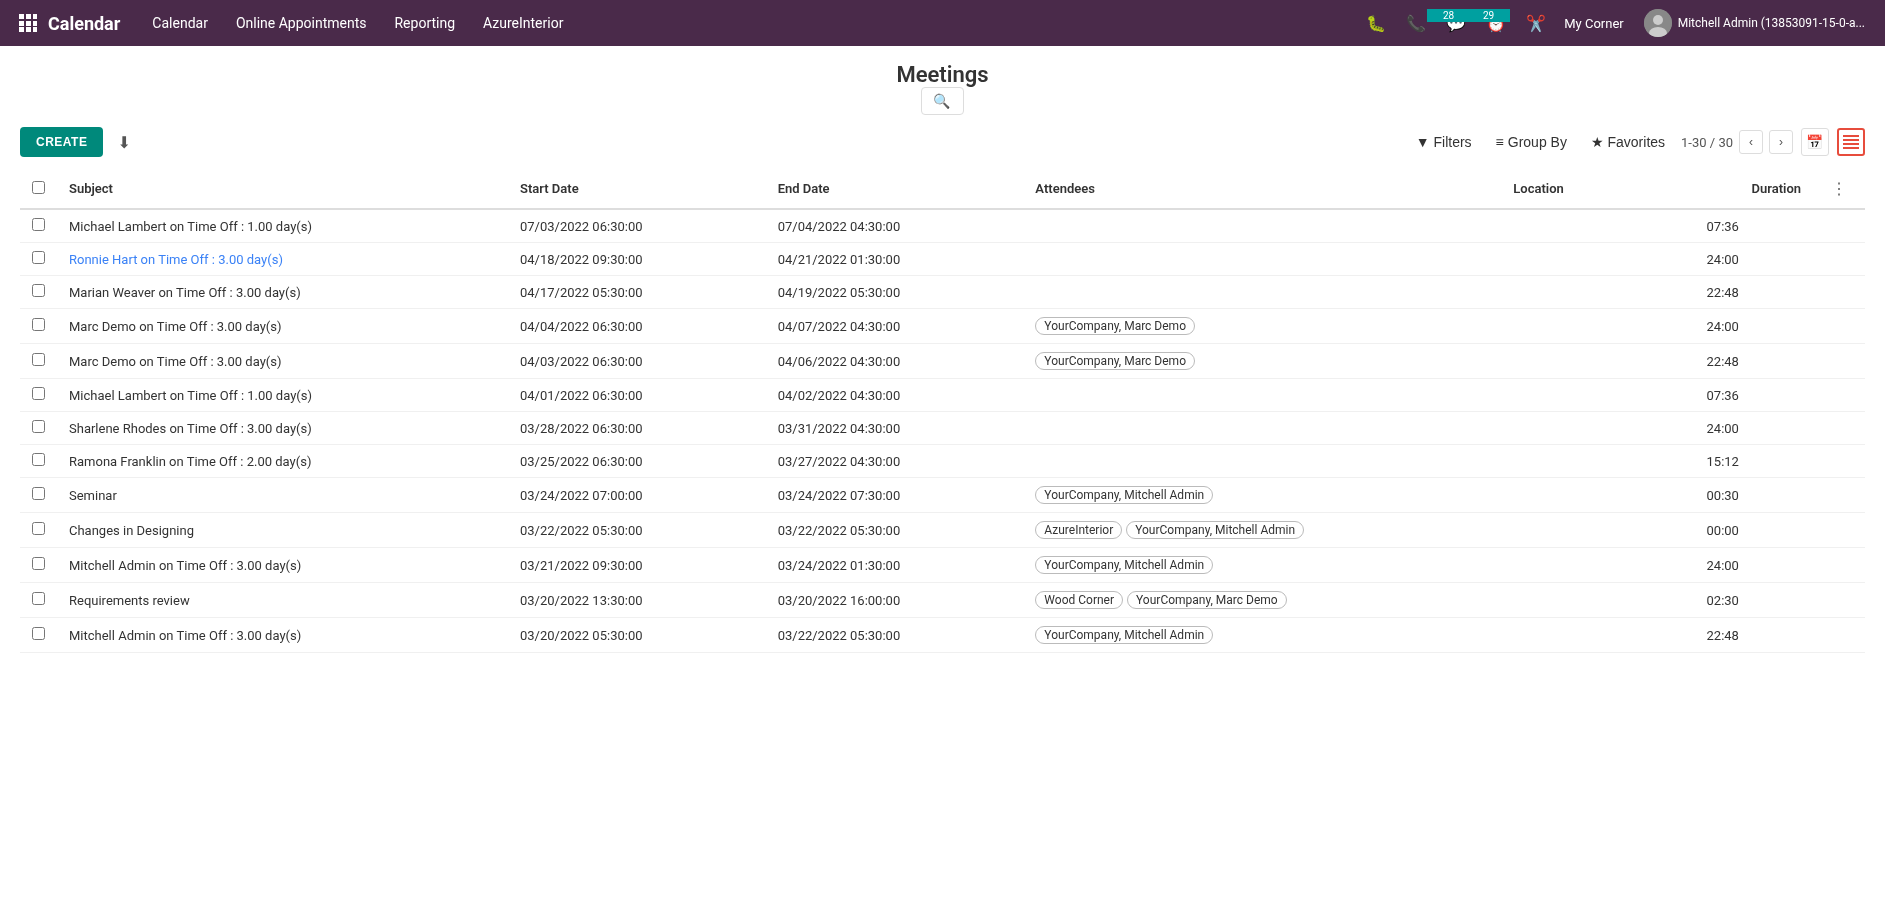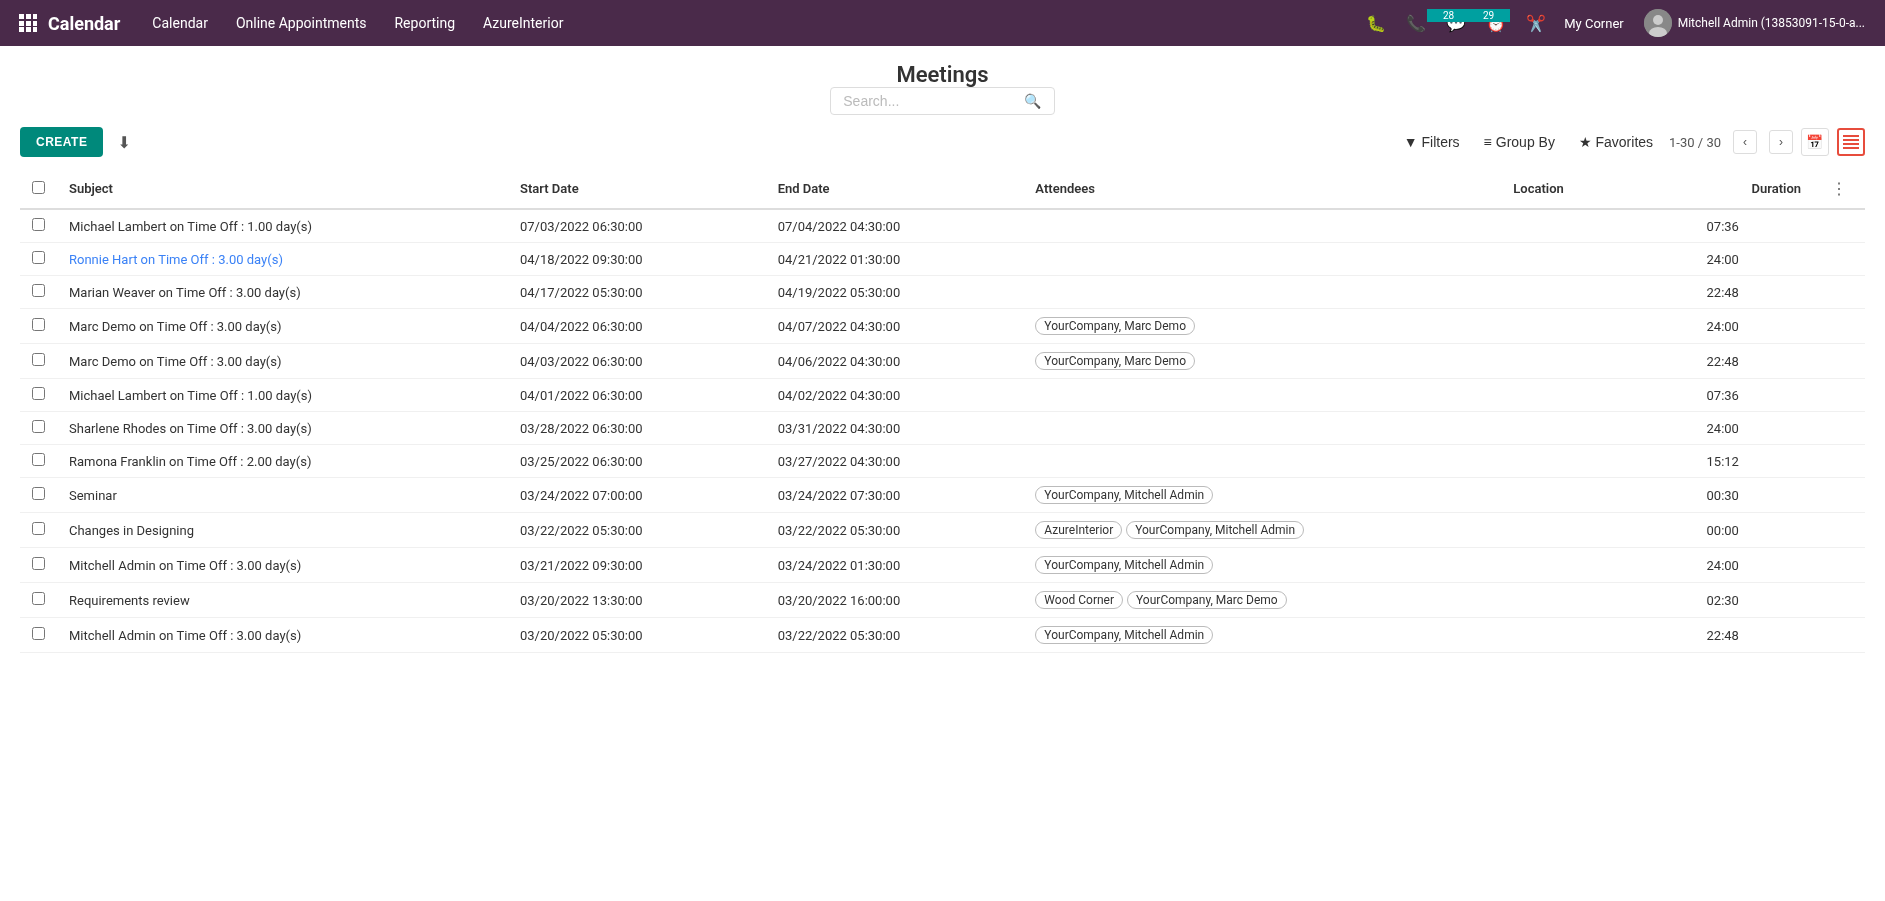--- a/index.html
+++ b/index.html
@@ -86,21 +86,21 @@
       align-items: center;
       gap: 4px;
       background: transparent;
       border: none;
       cursor: pointer;
       font-size: 14px;
       color: #333;
       padding: 4px 8px;
       border-radius: 4px;
     }
-    .pagination { display: flex; align-items: center; gap: 12px; font-size: 13px; color: #555; justify-content: flex-end; }
+    .pagination { display: flex; align-items: center; gap: 6px; font-size: 13px; color: #555; justify-content: flex-end; }
     .pagination-btn {
       background: transparent;
       border: 1px solid #ddd;
       border-radius: 3px;
       width: 24px;
       height: 24px;
       cursor: pointer;
       display: flex;
       align-items: center;
       justify-content: center;
@@ -255,21 +255,20 @@
     <span style="font-size:12px;">Mitchell Admin (13853091-15-0-a...</span>
   </div>
 </nav>
 
 <div class="content">
 
   <div style="display:flex; align-items:center; margin-bottom:12px;flex-direction:column;">
     <h1 class="page-title">Meetings</h1>
     <div class="search-wrapper">
       <div class="search-input-container">
-        <input type="text" placeholder="Search..." style="">
         <span style="color:#bbb;">🔍</span>
       </div>
     </div>
     <div style="width:24px;"></div>
   </div>
 
   <div class="toolbar">
     <button class="btn-create">CREATE</button>
     <button class="btn-download">⬇</button>
 

